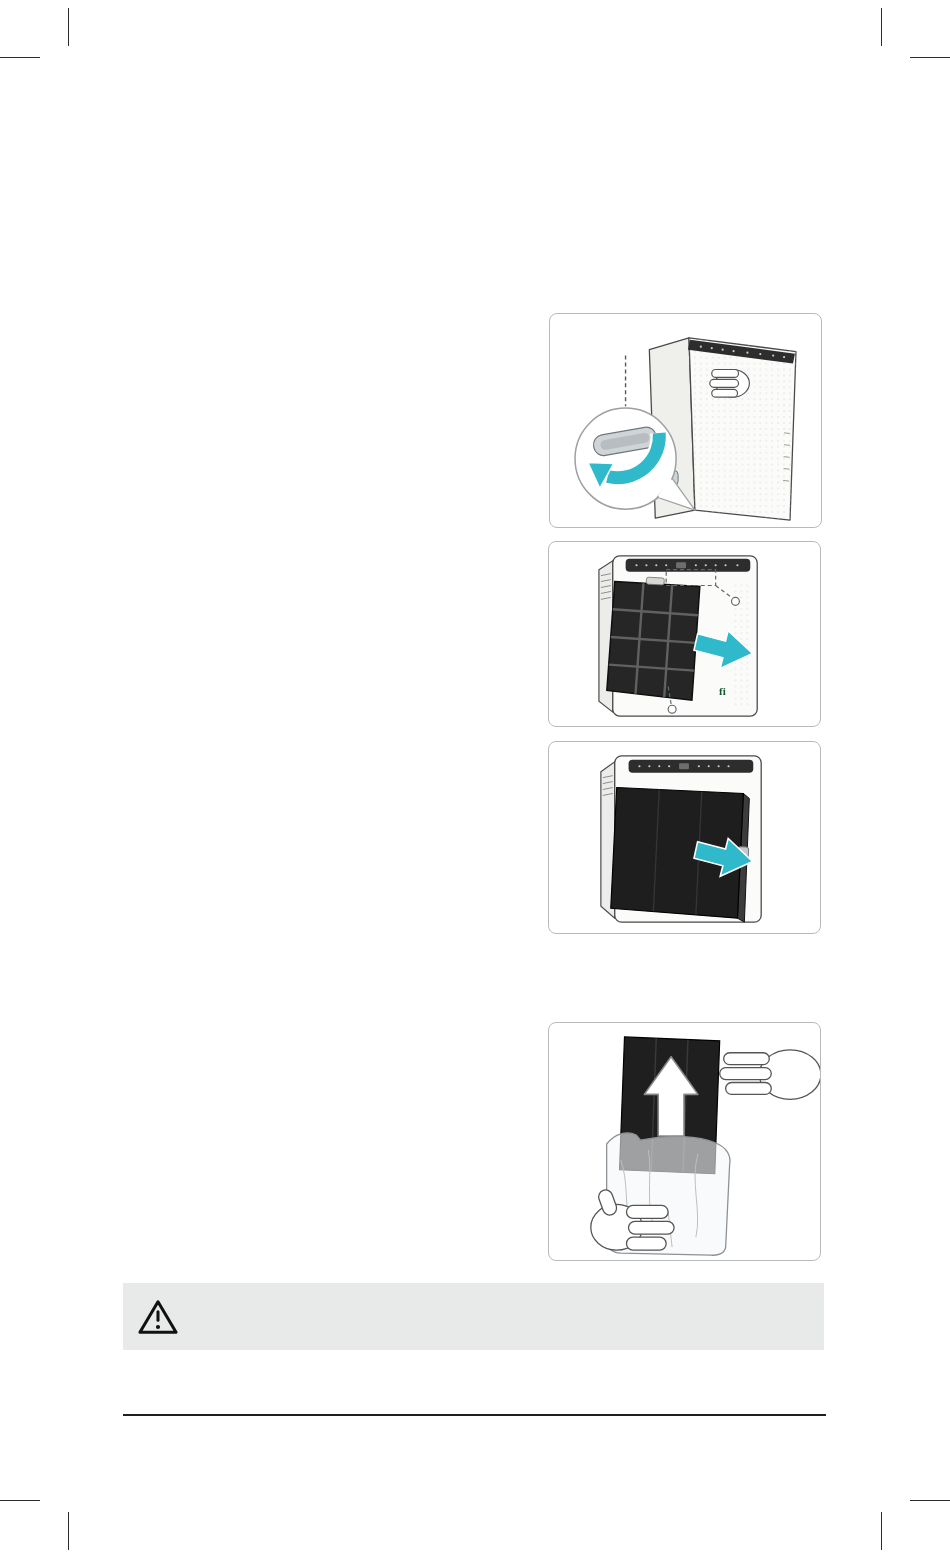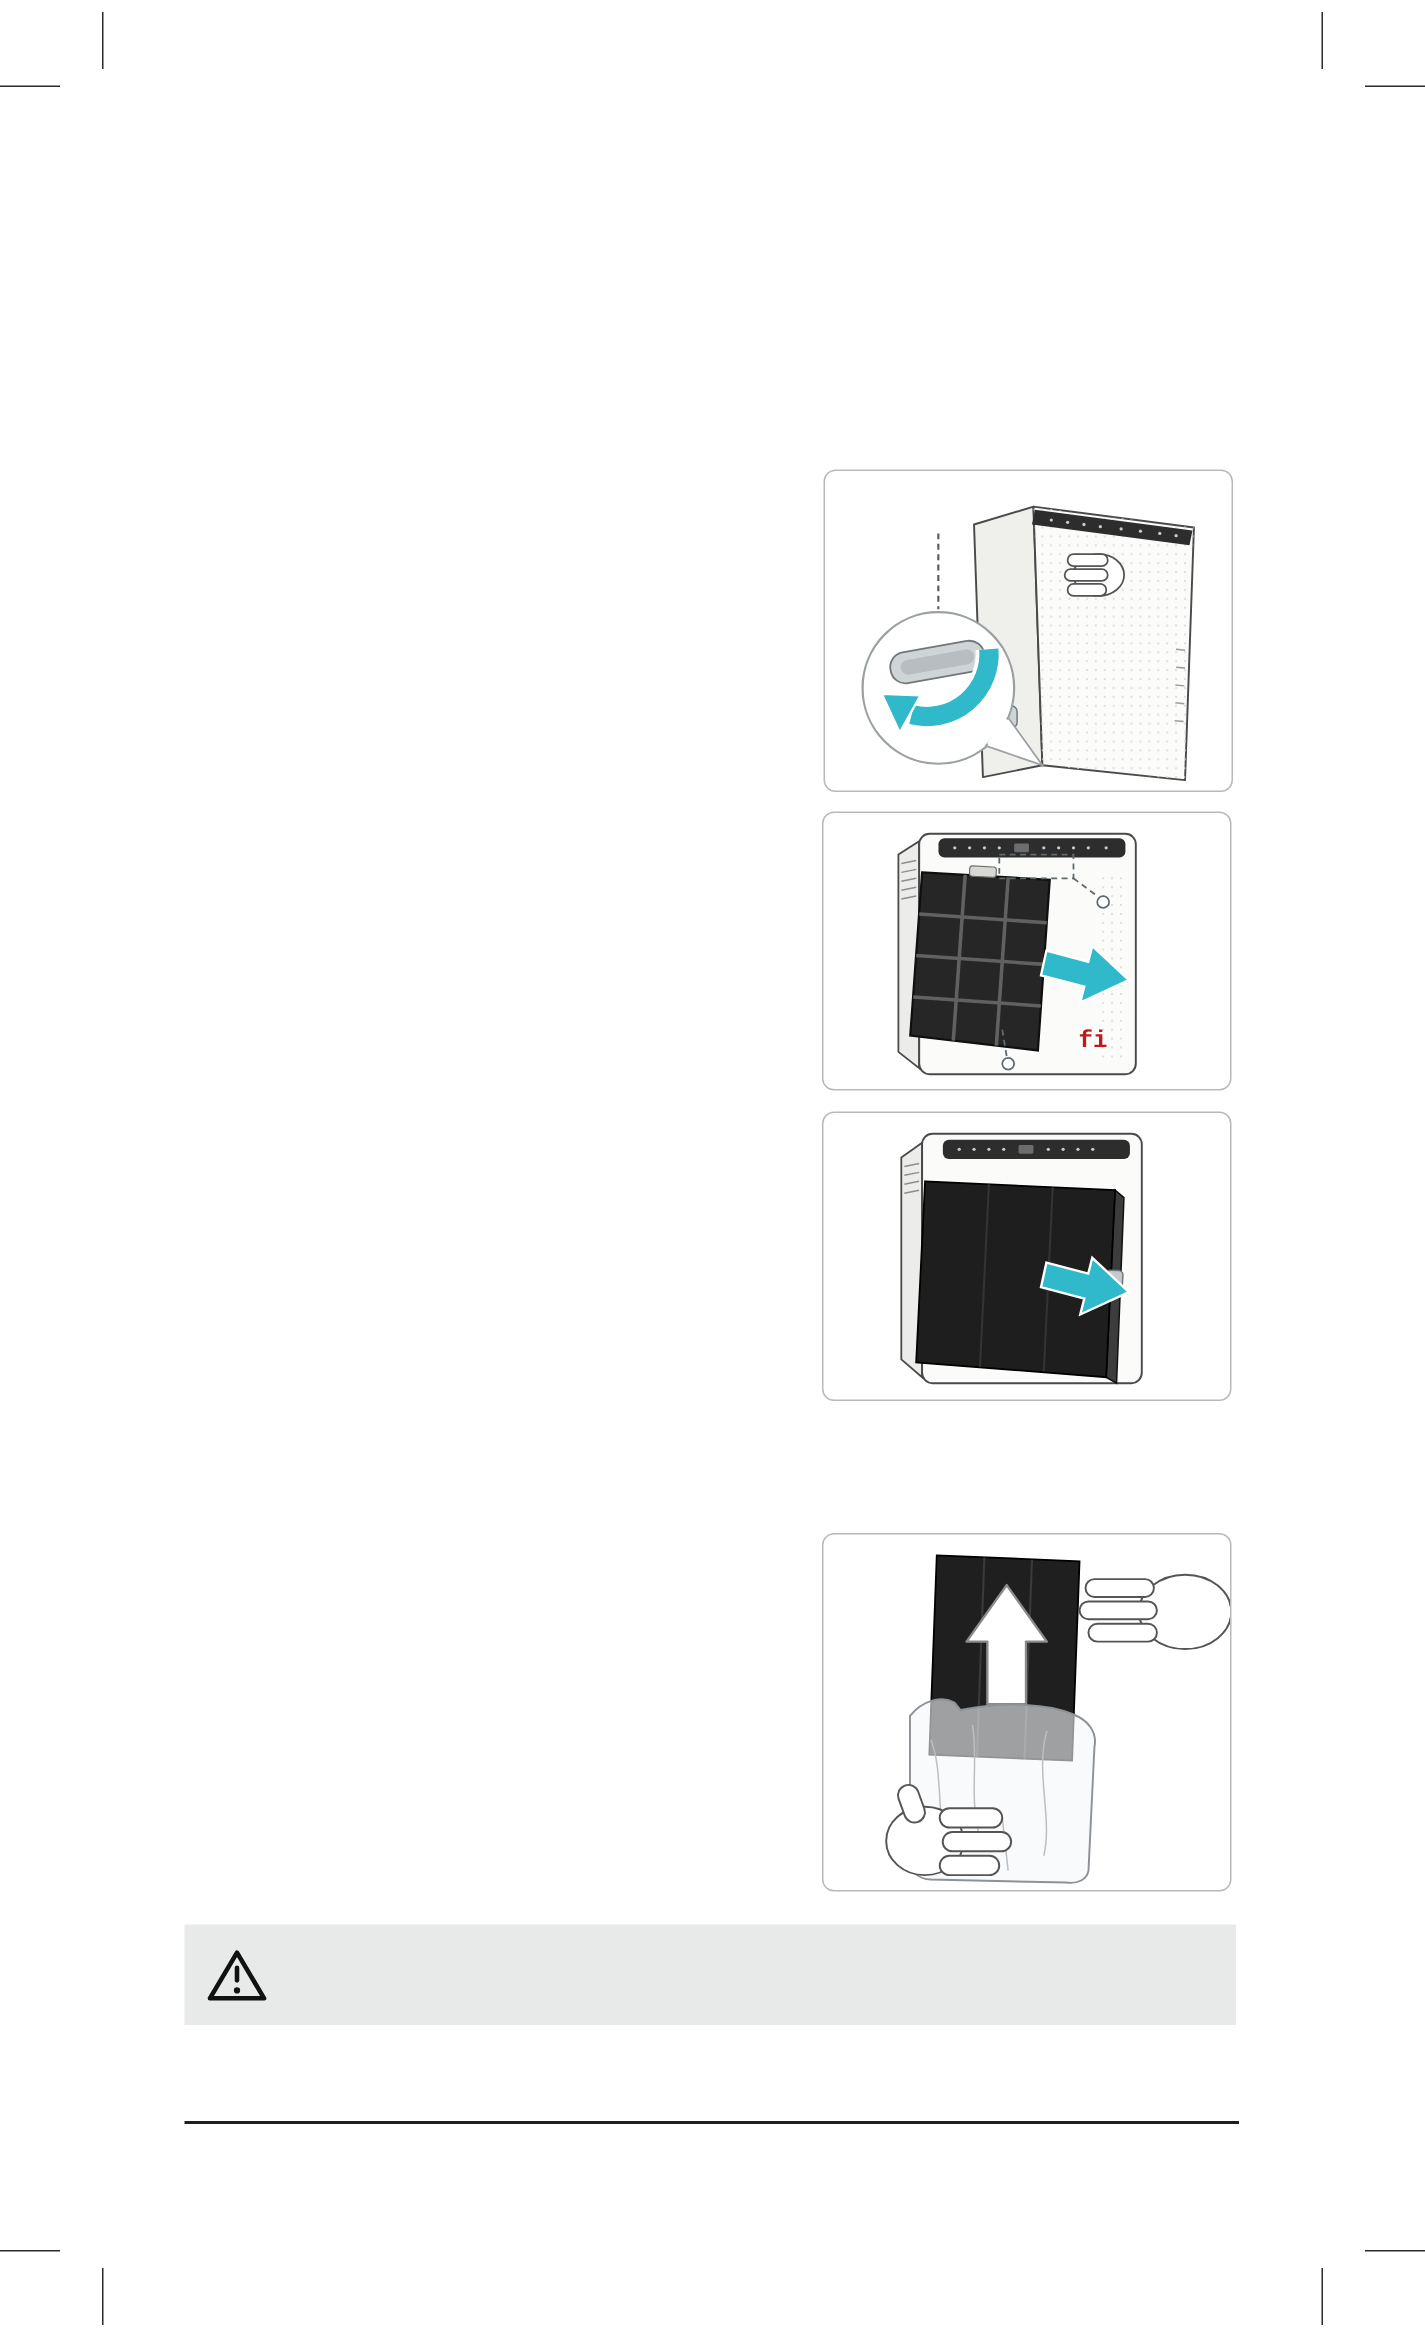--- a/index.html
+++ b/index.html
@@ -19,22 +19,22 @@
   .crop.br-h { left:910px; top:1500px;  width:40px; height:1px;  }
 
   
   .panel { position:absolute; border:1.5px solid #b7babc; border-radius:8px; background:#ffffff; }
   .panel svg { position:absolute; inset:0; width:100%; height:100%; display:block; }
   .panel1 { left:549px; top:313px; width:273px; height:215px; }
   .panel2 { left:548px; top:541px; width:273px; height:186px; }
   .panel3 { left:548px; top:741px; width:273px; height:193px; }
   .panel4 { left:548px; top:1022px; width:273px; height:239px; }
 
-  .fi-label { position:absolute; left:170px; top:143px; font-size:16px; font-weight:600;
-              color:#b91c1c; font-family:Liberation Mono, monospace; z-index:2; }
+  .fi-label { position:absolute; left:170px; top:143px; font-size:11px; font-weight:600;
+              color:#14532d; font-family:Liberation Serif, serif; z-index:2; }
 
   
   .caution { position:absolute; left:123px; top:1283px; width:701px; height:67px;
              background:#e8e9e9; display:flex; align-items:center; padding-left:14px; }
   .caution svg { width:42px; height:38px; display:block; }
 
   
   .rule { position:absolute; left:123px; top:1414px; width:703px; height:2px; background:#1f1f1f; }
 </style>
 </head>

